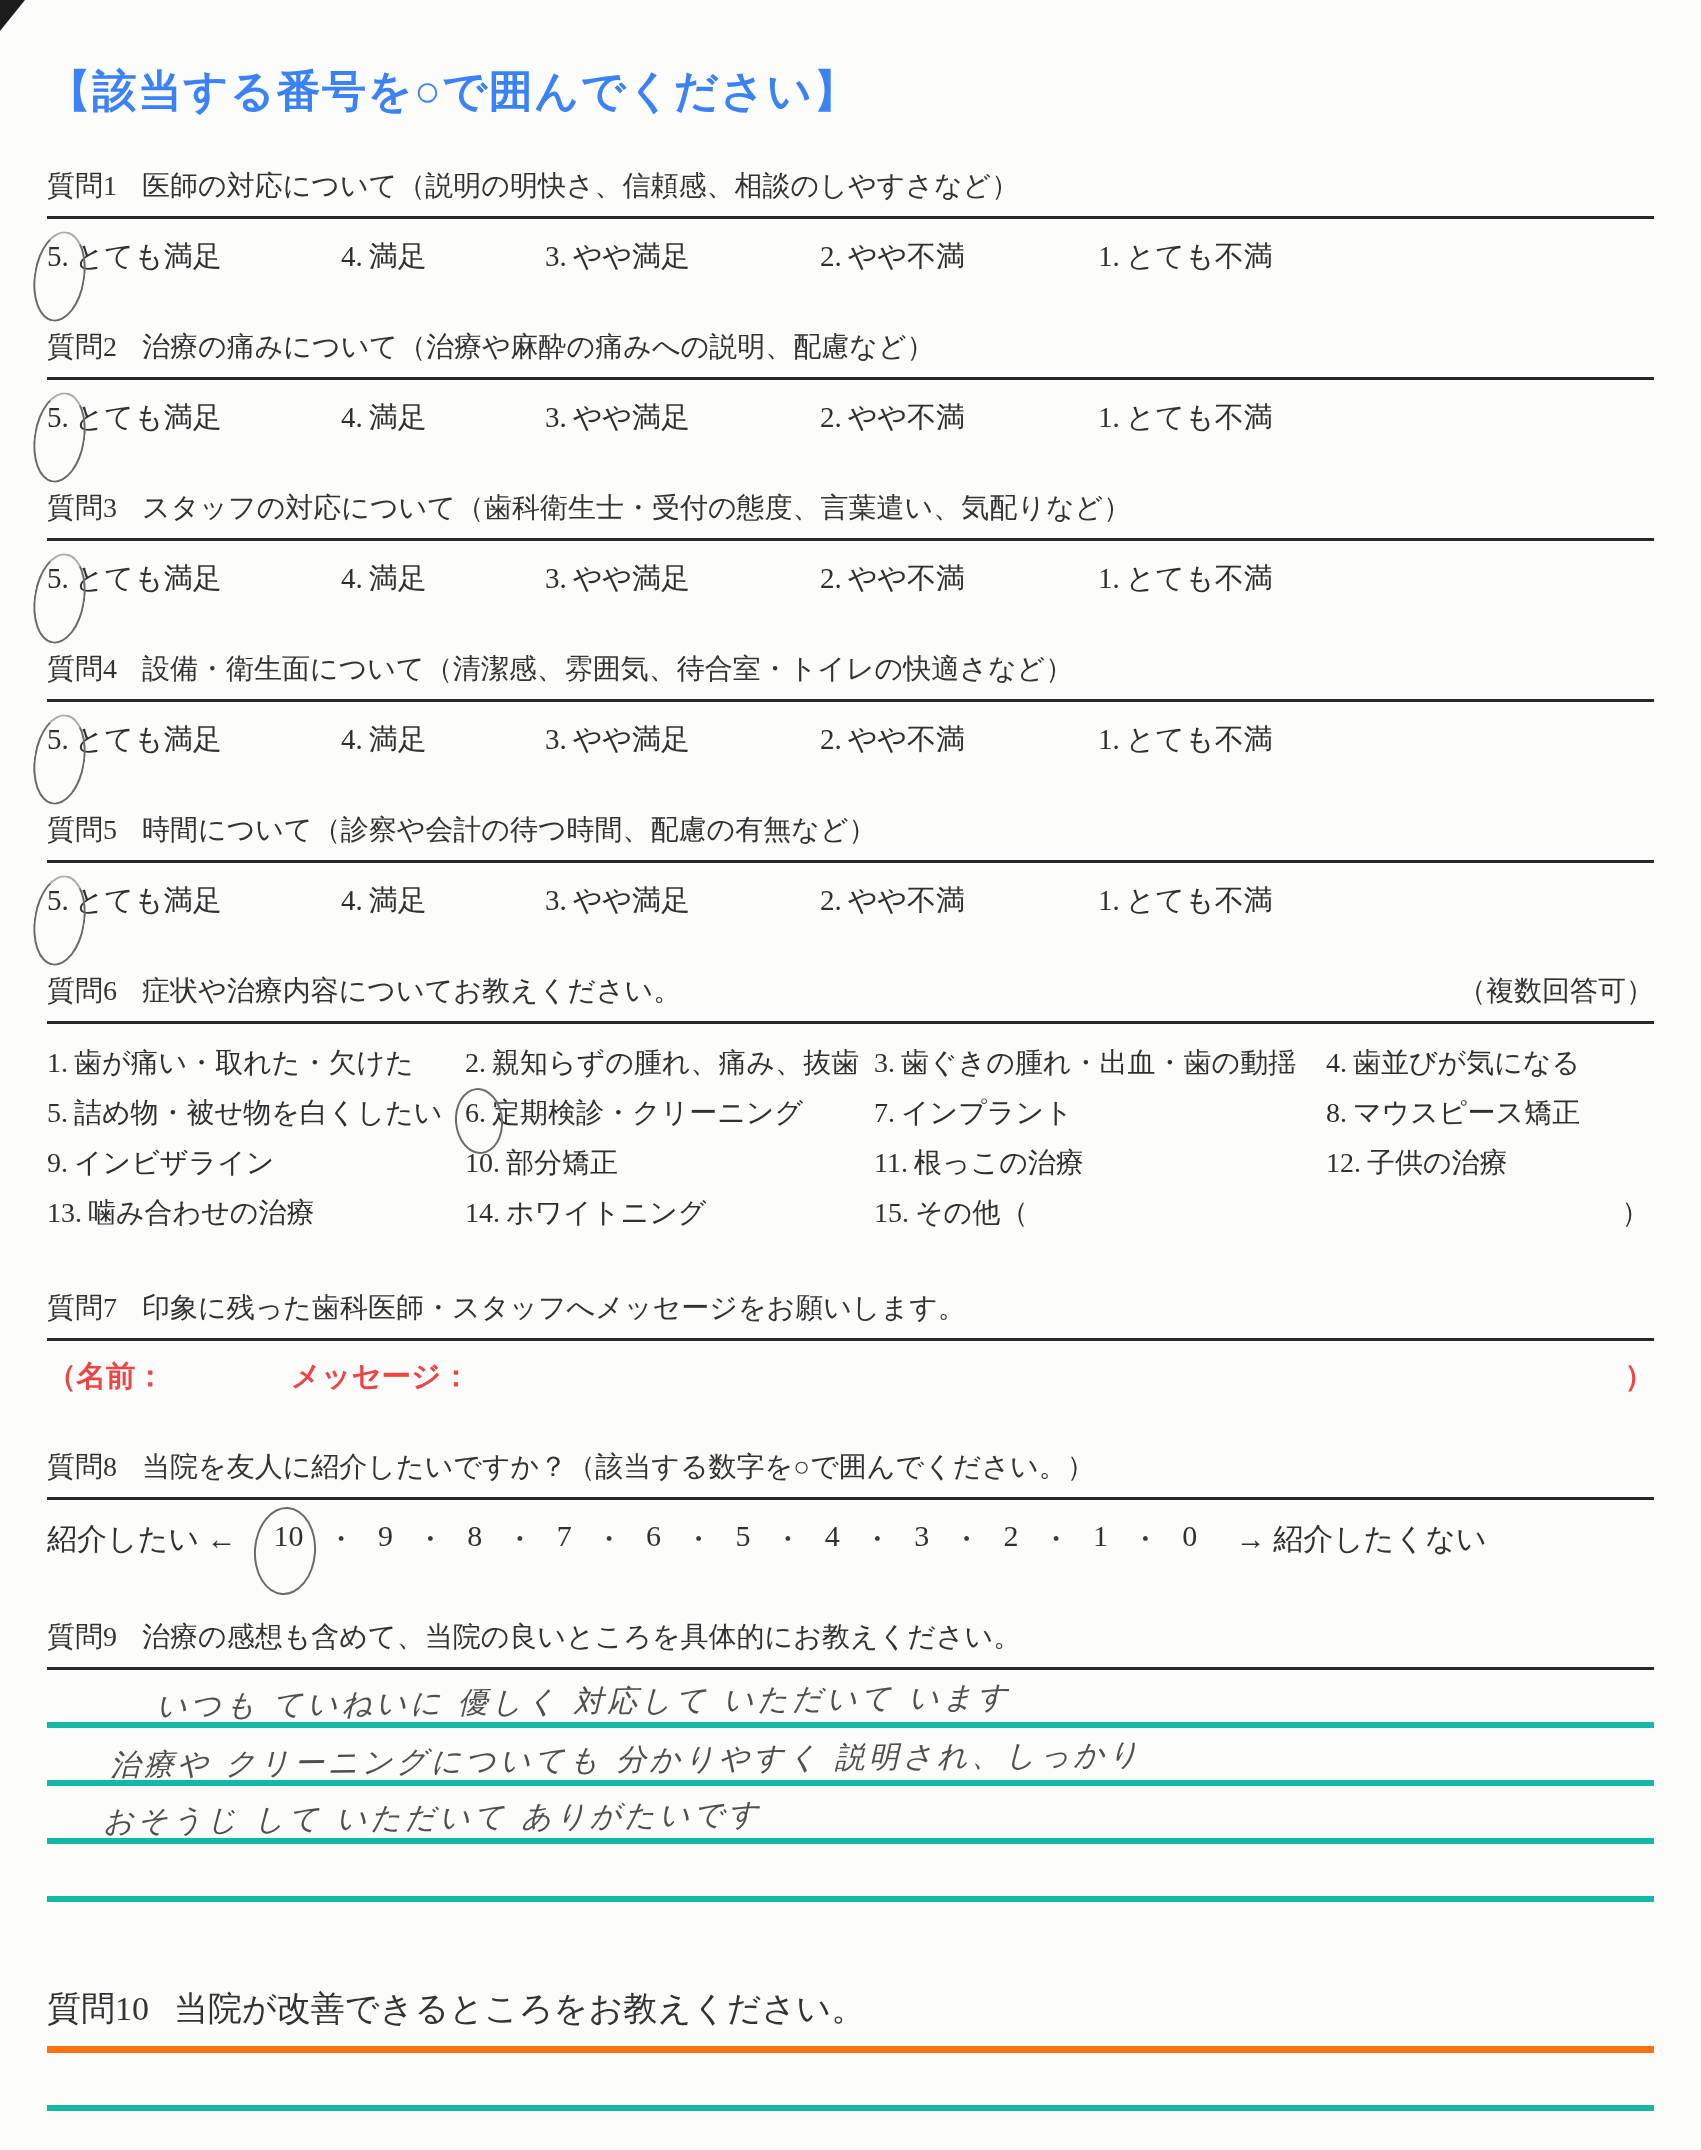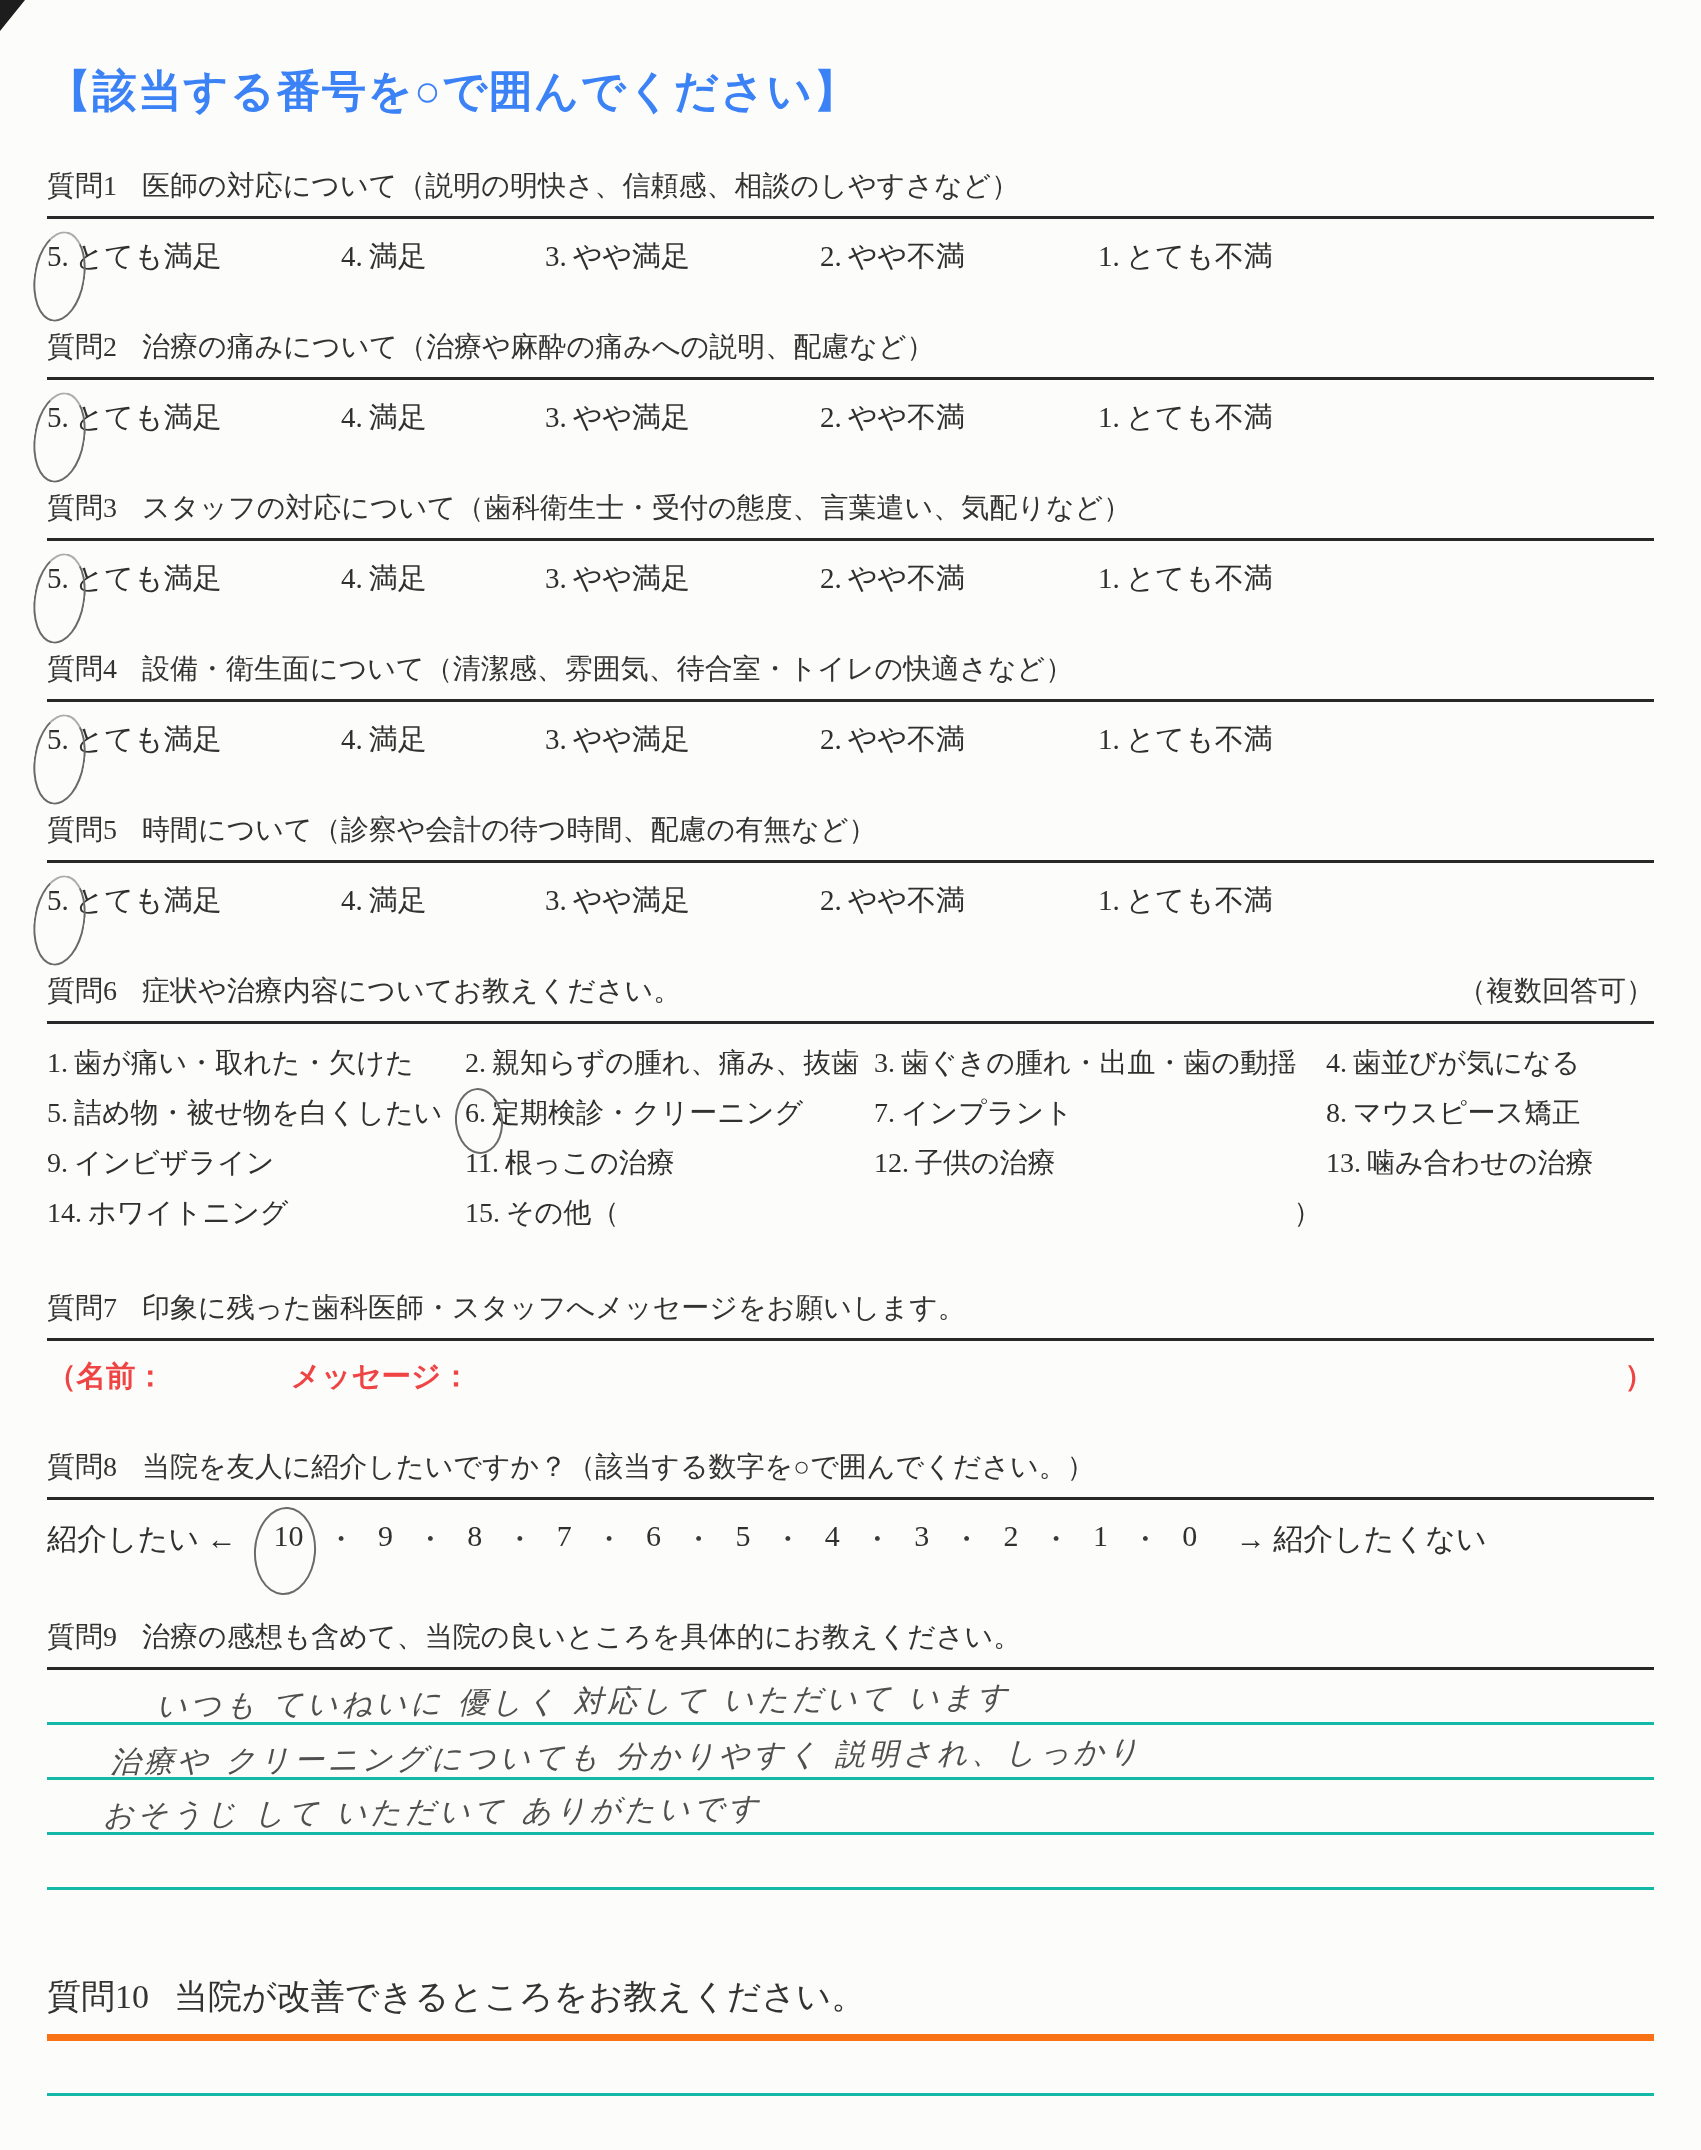--- a/index.html
+++ b/index.html
@@ -75,21 +75,21 @@
     display:flex; align-items:flex-start;
     margin-top:19px; font-size:30px; color:#303030;
     white-space:nowrap;
   }
   .npslabel { margin-right:29.5px; }
   .npslabel.right { margin-right:0; margin-left:31px; }
   .npsnum { margin:0 7.4px; }
   .npssep { margin:0 14.8px; color:#3a3a3a; }
   .ansline {
     height:52px;
-    border-bottom:3px solid #14b8a6;
+    border-bottom:6px solid #14b8a6;
     position:relative;
   }
   .hwtext {
     display:inline-block;
     font-family:"DejaVu Sans",sans-serif;
     font-style:italic;
     font-size:30px;
     color:#4f4f4f;
     letter-spacing:3.7px;
     padding-top:11.8px;
@@ -300,20 +300,24 @@
       <span class="q6cell">
           <span class="num">8.</span>
           <span>マウスピース矯正</span>
         </span>
 
       <span class="q6cell">
           <span class="num">9.</span>
           <span>インビザライン</span>
         </span>
       <span class="q6cell">
+          <span class="num">10.</span>
+          <span>部分矯正</span>
+        </span>
+      <span class="q6cell">
           <span class="num">11.</span>
           <span>根っこの治療</span>
         </span>
       <span class="q6cell">
           <span class="num">12.</span>
           <span>子供の治療</span>
         </span>
 
       <span class="q6cell">
           <span class="num">13.</span>

